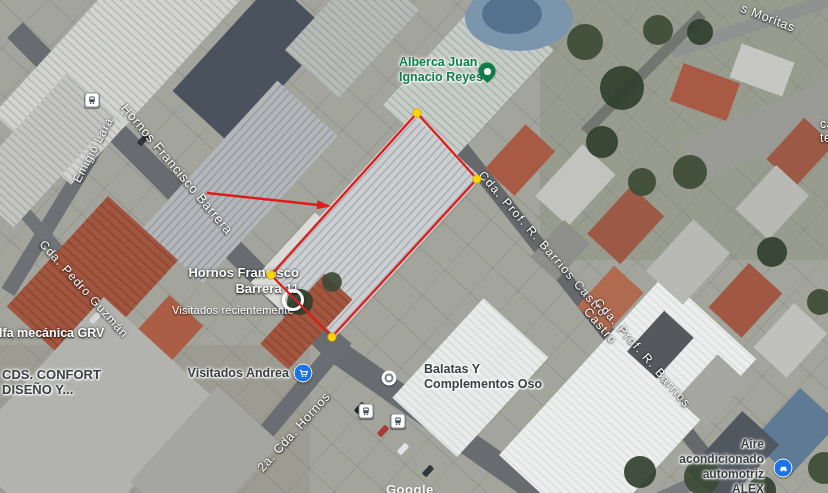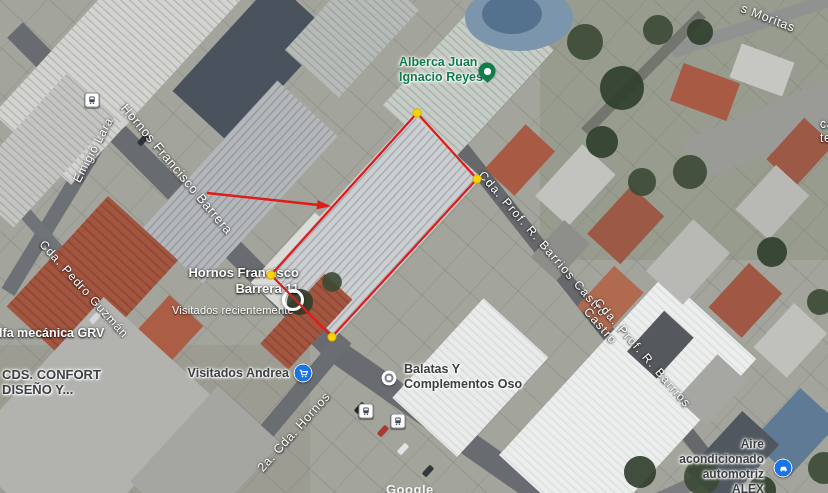--- a/index.html
+++ b/index.html
@@ -235,21 +235,21 @@
   <div class="lbl street-label" style="left:84px;top:289px;letter-spacing:1px;transform:translate(-50%,-50%) rotate(48deg)">Cda. Pedro Guzmán</div>
   <div class="lbl street-label" style="left:294px;top:432px;font-size:12.5px;transform:translate(-50%,-50%) rotate(-48deg)">2a. Cda. Hornos</div>
   <div class="lbl street-label" style="left:543px;top:244px;letter-spacing:1.4px;transform:translate(-50%,-50%) rotate(49deg)">Cda. Prof. R. Barrios Castro</div>
   <div class="lbl street-label" style="left:650px;top:372px;letter-spacing:1.4px;transform:translate(-50%,-50%) rotate(49deg)">Cda. Prof. R. Barrios Castro</div>
   <div class="lbl street-label" style="left:768px;top:18px;font-size:12.5px;transform:translate(-50%,-50%) rotate(21deg)">s Moritas</div>
   <div class="lbl street-label" style="left:820px;top:117px">carr tex</div>
 
   <div class="lbl poi-label green" style="left:441px;top:70px;text-align:left;transform:translate(-50%,-50%)">Alberca Juan
 Ignacio Reyes</div>
   <div class="lbl poi-label" style="left:289px;top:373px;transform:translate(-100%,-50%)">Visitados Andrea</div>
-  <div class="lbl poi-label" style="left:404px;top:377px;transform:translate(0,-50%)">Balatas Y
+  <div class="lbl poi-label" style="left:424px;top:377px;transform:translate(0,-50%)">Balatas Y
 Complementos Oso</div>
   <div class="lbl poi-label" style="left:2px;top:382px;font-size:13px;transform:translate(0,-50%)">CDS. CONFORT
 DISEÑO Y...</div>
   <div class="lbl poi-label white" style="left:-10px;top:333px;transform:translate(0,-50%)">Alfa mecánica GRV</div>
   <div class="lbl poi-label" style="left:764px;top:467px;text-align:right;font-size:12px;transform:translate(-100%,-50%)">Aire acondicionado
 automotriz ALEX</div>
 
   <div class="lbl addr-label" style="left:299px;top:281px;text-align:right;transform:translate(-100%,-50%)">Hornos Francisco
 Barrera 11</div>
   <div class="lbl addr-sub" style="left:172px;top:310px;transform:translate(0,-50%)">Visitados recientemente</div>

